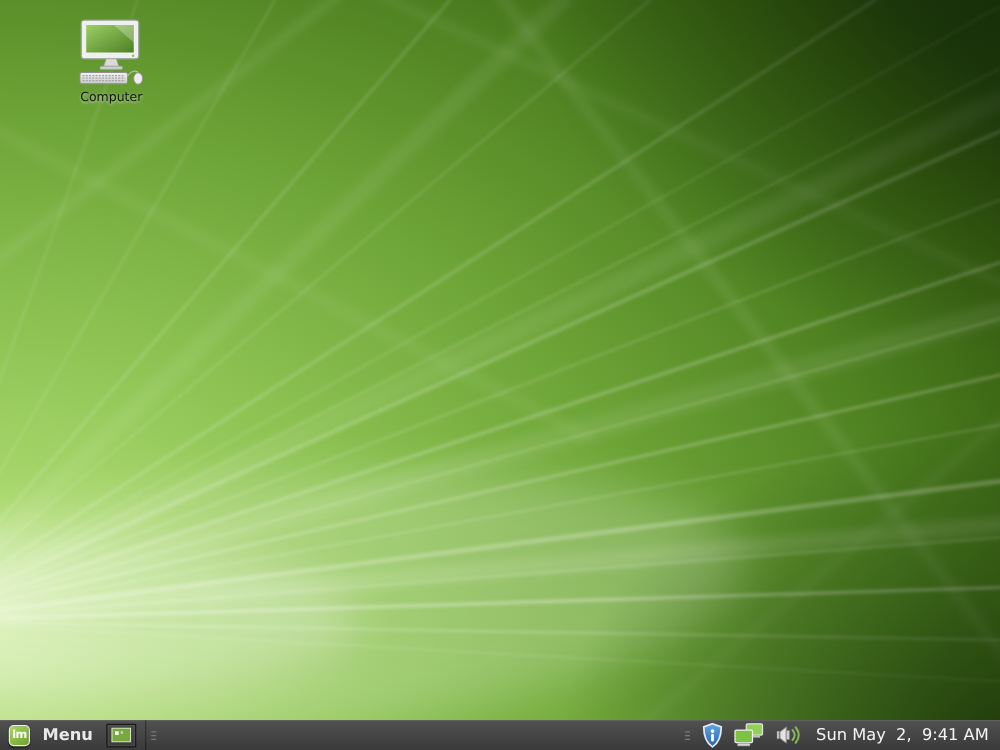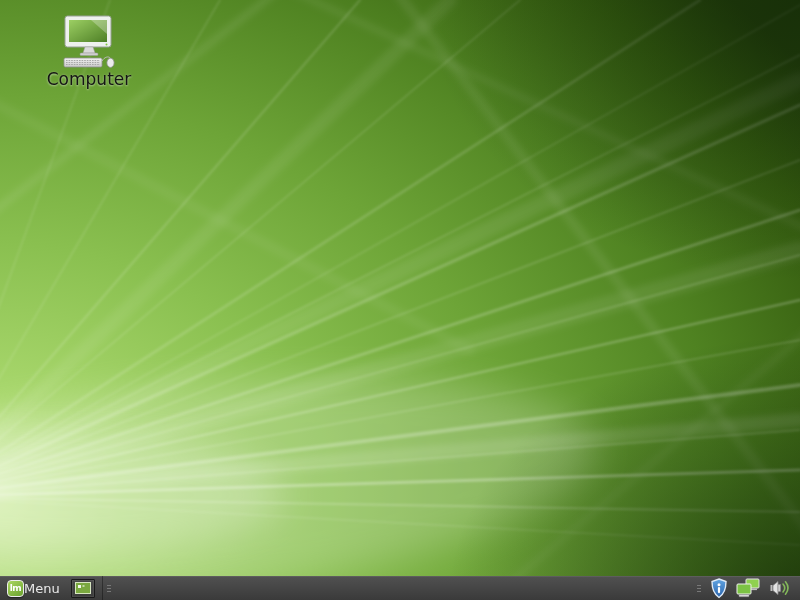--- a/index.html
+++ b/index.html
@@ -12,45 +12,45 @@
   .wallpaper{position:absolute;left:0;top:0;width:800px;height:600px;display:block;}
 
   
   .desktop-icon{
     position:absolute;width:100px;display:flex;flex-direction:column;
     align-items:center;gap:3px;cursor:default;
   }
   .desktop-icon.computer{left:39px;top:15px;}
   .desktop-icon.home{left:39px;top:104px;}
   .icon-label{
-    font-size:17px;line-height:14px;color:#141414;
+    font-size:10px;line-height:14px;color:#141414;
     text-shadow:0 1px 2px rgba(255,255,255,0.40), 0 0 3px rgba(255,255,255,0.25);
     text-align:center;
   }
 
   
   .panel{
     position:absolute;left:0;bottom:0;width:800px;height:24px;
     background:linear-gradient(#515151,#3a3a3a);
     box-shadow:inset 0 1px 0 rgba(255,255,255,0.08);
     display:flex;align-items:center;
   }
   .menu-button{
-    display:flex;align-items:center;gap:0;height:24px;padding:0 8px 0 7px;
+    display:flex;align-items:center;gap:10px;height:24px;padding:0 8px 0 7px;
     cursor:pointer;
   }
   .mint-logo{
     width:17px;height:17px;border-radius:4px;box-sizing:border-box;
     background:linear-gradient(145deg,#abd660,#6ba32e);
     border:1px solid #ececec;
     color:#ffffff;font-size:9px;font-weight:bold;letter-spacing:-0.5px;
     display:flex;align-items:center;justify-content:center;
     box-shadow:0 1px 1px rgba(0,0,0,0.4);
   }
-  .menu-label{color:#e9e9e9;font-size:13px;}
+  .menu-label{color:#e9e9e9;font-size:13px;font-weight:bold;}
   .show-desktop{
     width:24px;height:19px;box-sizing:border-box;margin-left:3px;
     border:1px solid #1a1a1a;border-radius:1px;
     background:linear-gradient(#484848,#3c3c3c);
     box-shadow:inset 0 0 0 1px rgba(255,255,255,0.07);
     display:flex;align-items:center;justify-content:center;cursor:pointer;
   }
   .grip{
     display:flex;flex-direction:column;justify-content:center;gap:2px;
     height:24px;padding:0 4px;cursor:grab;
@@ -222,14 +222,15 @@
     <div class="tray-icon">
       <svg width="22" height="18" viewBox="0 0 22 18">
         <rect x="1.5" y="6" width="2" height="6" fill="#bdbdbd"></rect>
         <polygon points="4,6.5 9,2.5 9,15.5 4,11.5" fill="#e3e3e3" stroke="#8a8a8a" stroke-width="0.8"></polygon>
         <rect x="9" y="5.5" width="2.5" height="7" fill="#cfcfcf" stroke="#8a8a8a" stroke-width="0.6"></rect>
         <path d="M14,5 Q17.5,9 14,13" fill="none" stroke="#84b85a" stroke-width="1.6" stroke-linecap="round"></path>
         <path d="M16.5,2.8 Q21.5,9 16.5,15.2" fill="none" stroke="#84b85a" stroke-width="1.6" stroke-linecap="round"></path>
       </svg>
     </div>
 
+    <span class="clock">Sun May  2,  9:41 AM</span>
   </div>
 </div>
 
 </body></html>

